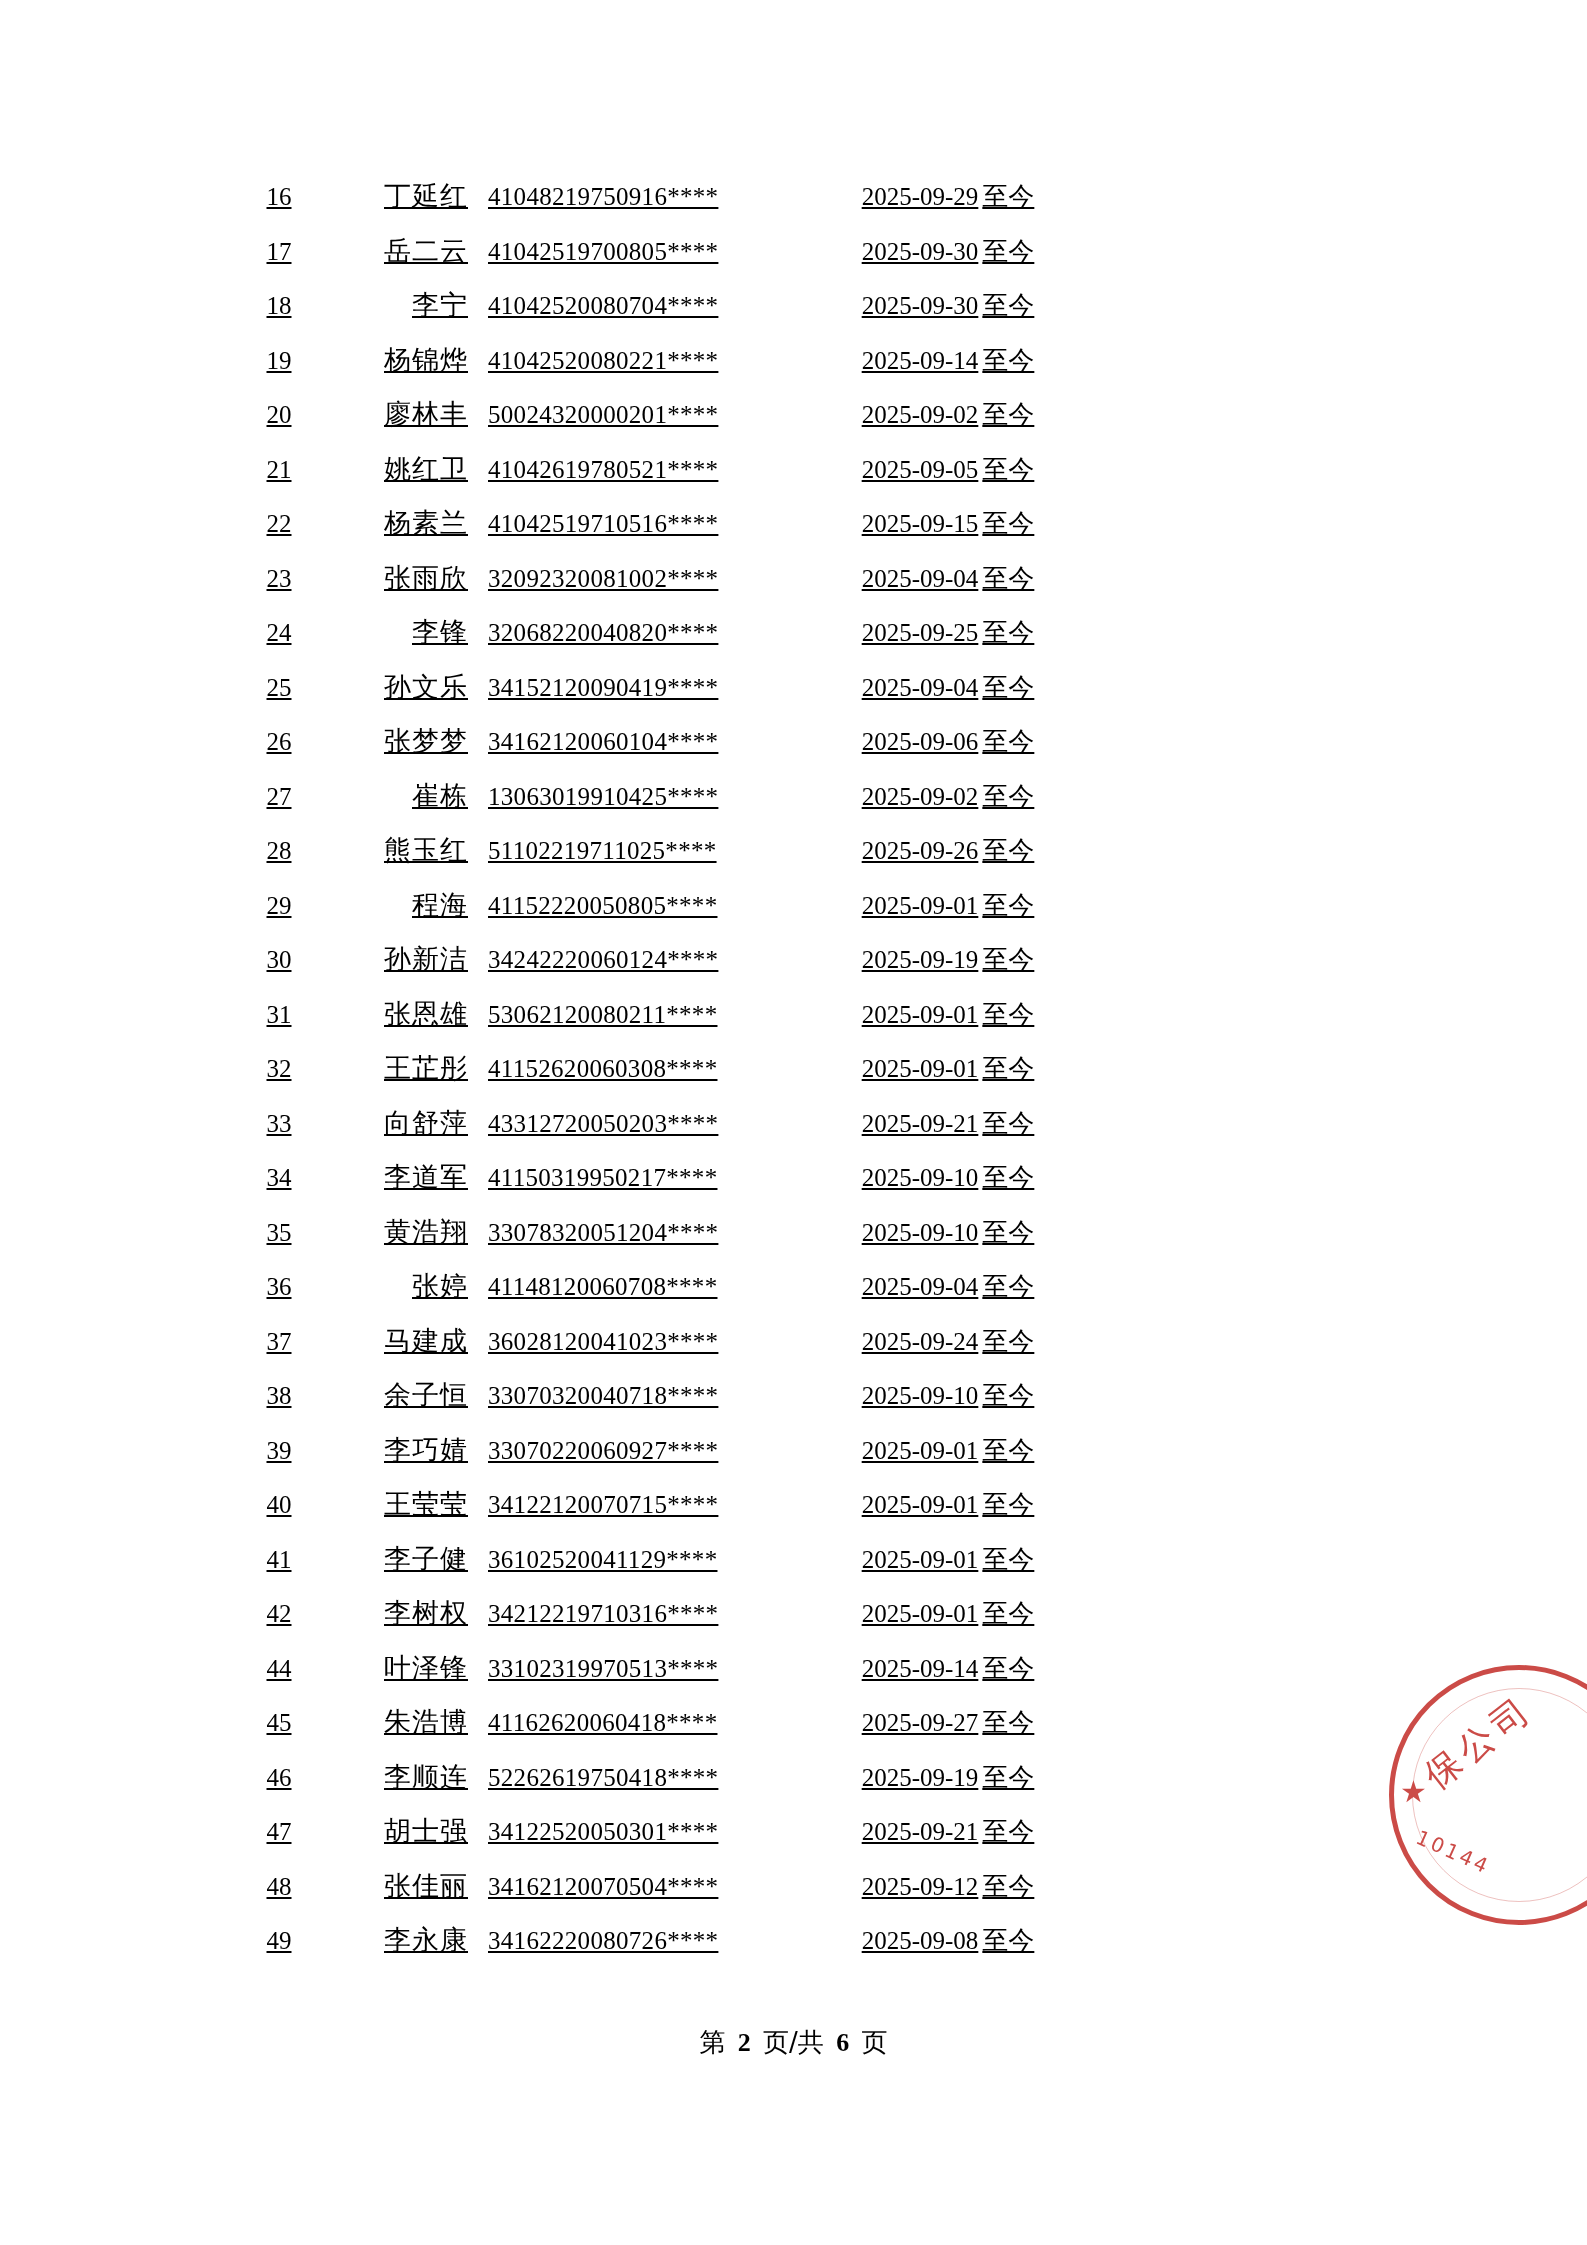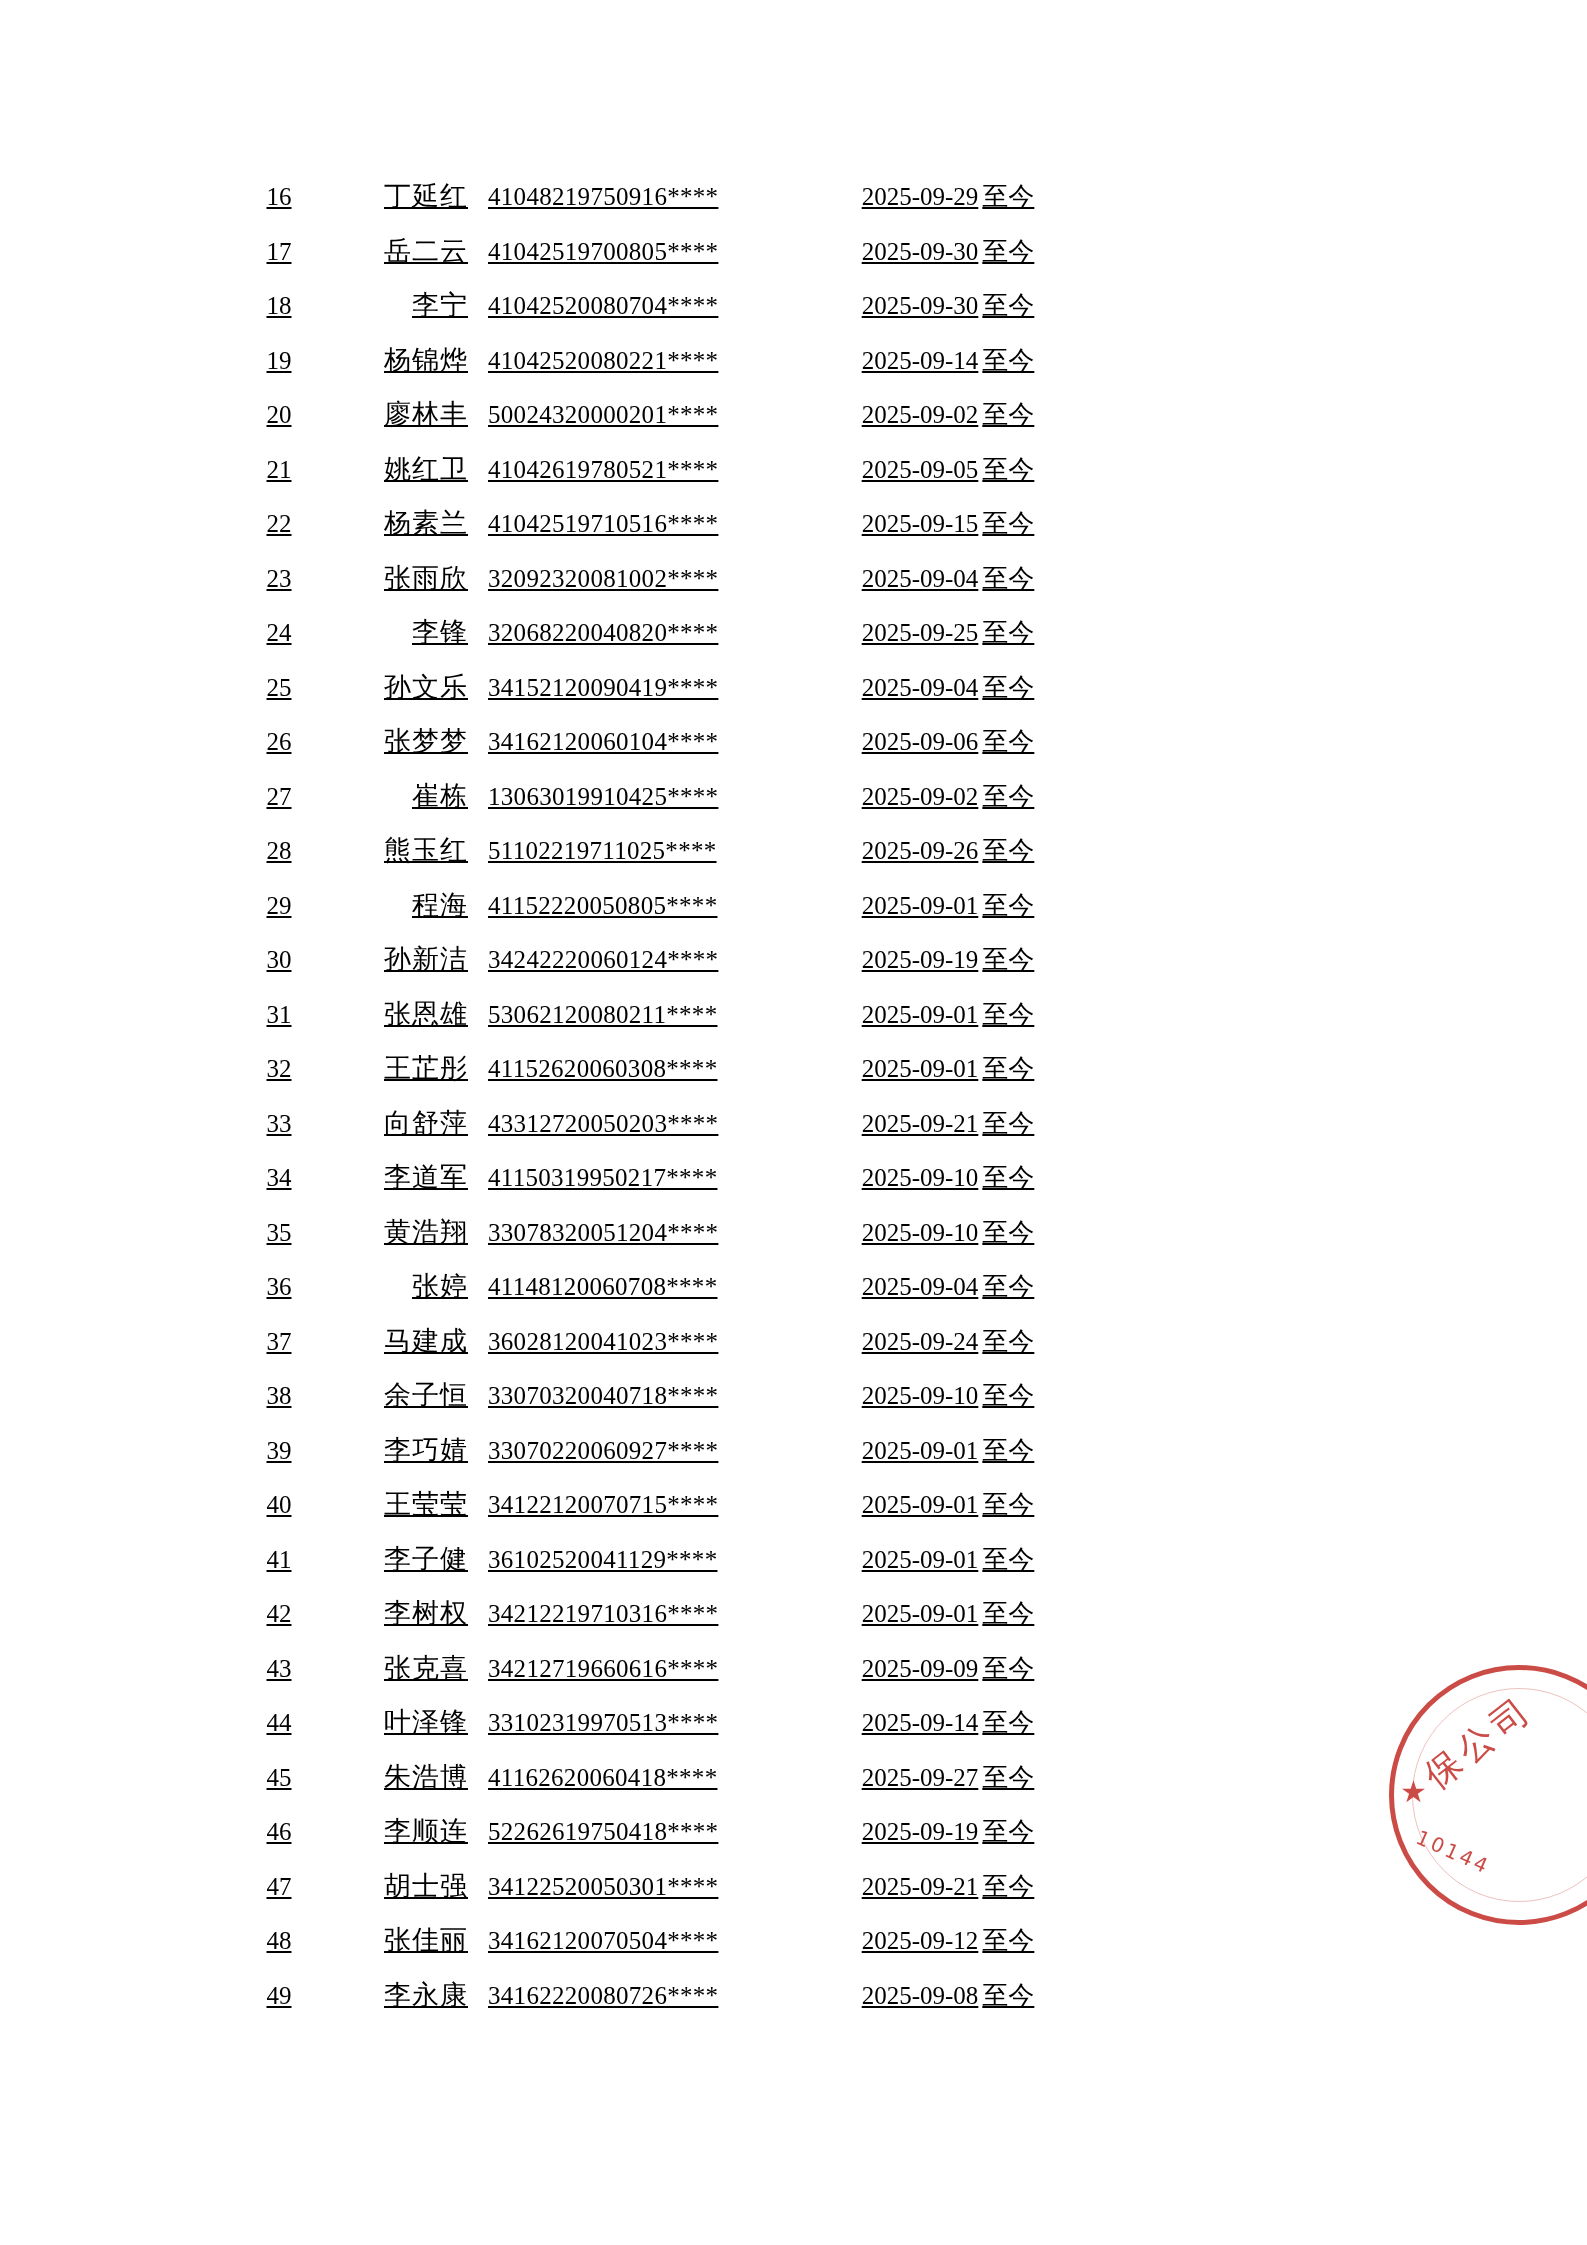--- a/index.html
+++ b/index.html
@@ -329,26 +329,20 @@
       <div class="c-period"><span>2025-09-01</span><span class="zh">至今</span></div>
     </div>
 
     <div class="row">
       <div class="c-index">42</div>
       <div class="c-name">李树权</div>
       <div class="c-id">34212219710316****</div>
       <div class="c-period"><span>2025-09-01</span><span class="zh">至今</span></div>
     </div>
 
-    <div class="row">
-      <div class="c-index">43</div>
-      <div class="c-name">张克喜</div>
-      <div class="c-id">34212719660616****</div>
-      <div class="c-period"><span>2025-09-09</span><span class="zh">至今</span></div>
-    </div>
 
     <div class="row">
       <div class="c-index">44</div>
       <div class="c-name">叶泽锋</div>
       <div class="c-id">33102319970513****</div>
       <div class="c-period"><span>2025-09-14</span><span class="zh">至今</span></div>
     </div>
 
     <div class="row">
       <div class="c-index">45</div>
@@ -380,20 +374,27 @@
 
     <div class="row">
       <div class="c-index">49</div>
       <div class="c-name">李永康</div>
       <div class="c-id">34162220080726****</div>
       <div class="c-period"><span>2025-09-08</span><span class="zh">至今</span></div>
     </div>
 
   </div>
 
+  <div class="footer">
+    <span>第</span>
+    <b>2</b>
+    <span>页/共</span>
+    <b>6</b>
+    <span>页</span>
+  </div>
 
   <div class="seal">
     <div class="seal-inner"></div>
     <div class="seal-star">★</div>
     <div class="seal-text t1">保公司</div>
     <div class="seal-text t2">10144</div>
   </div>
 
 </div>
 

